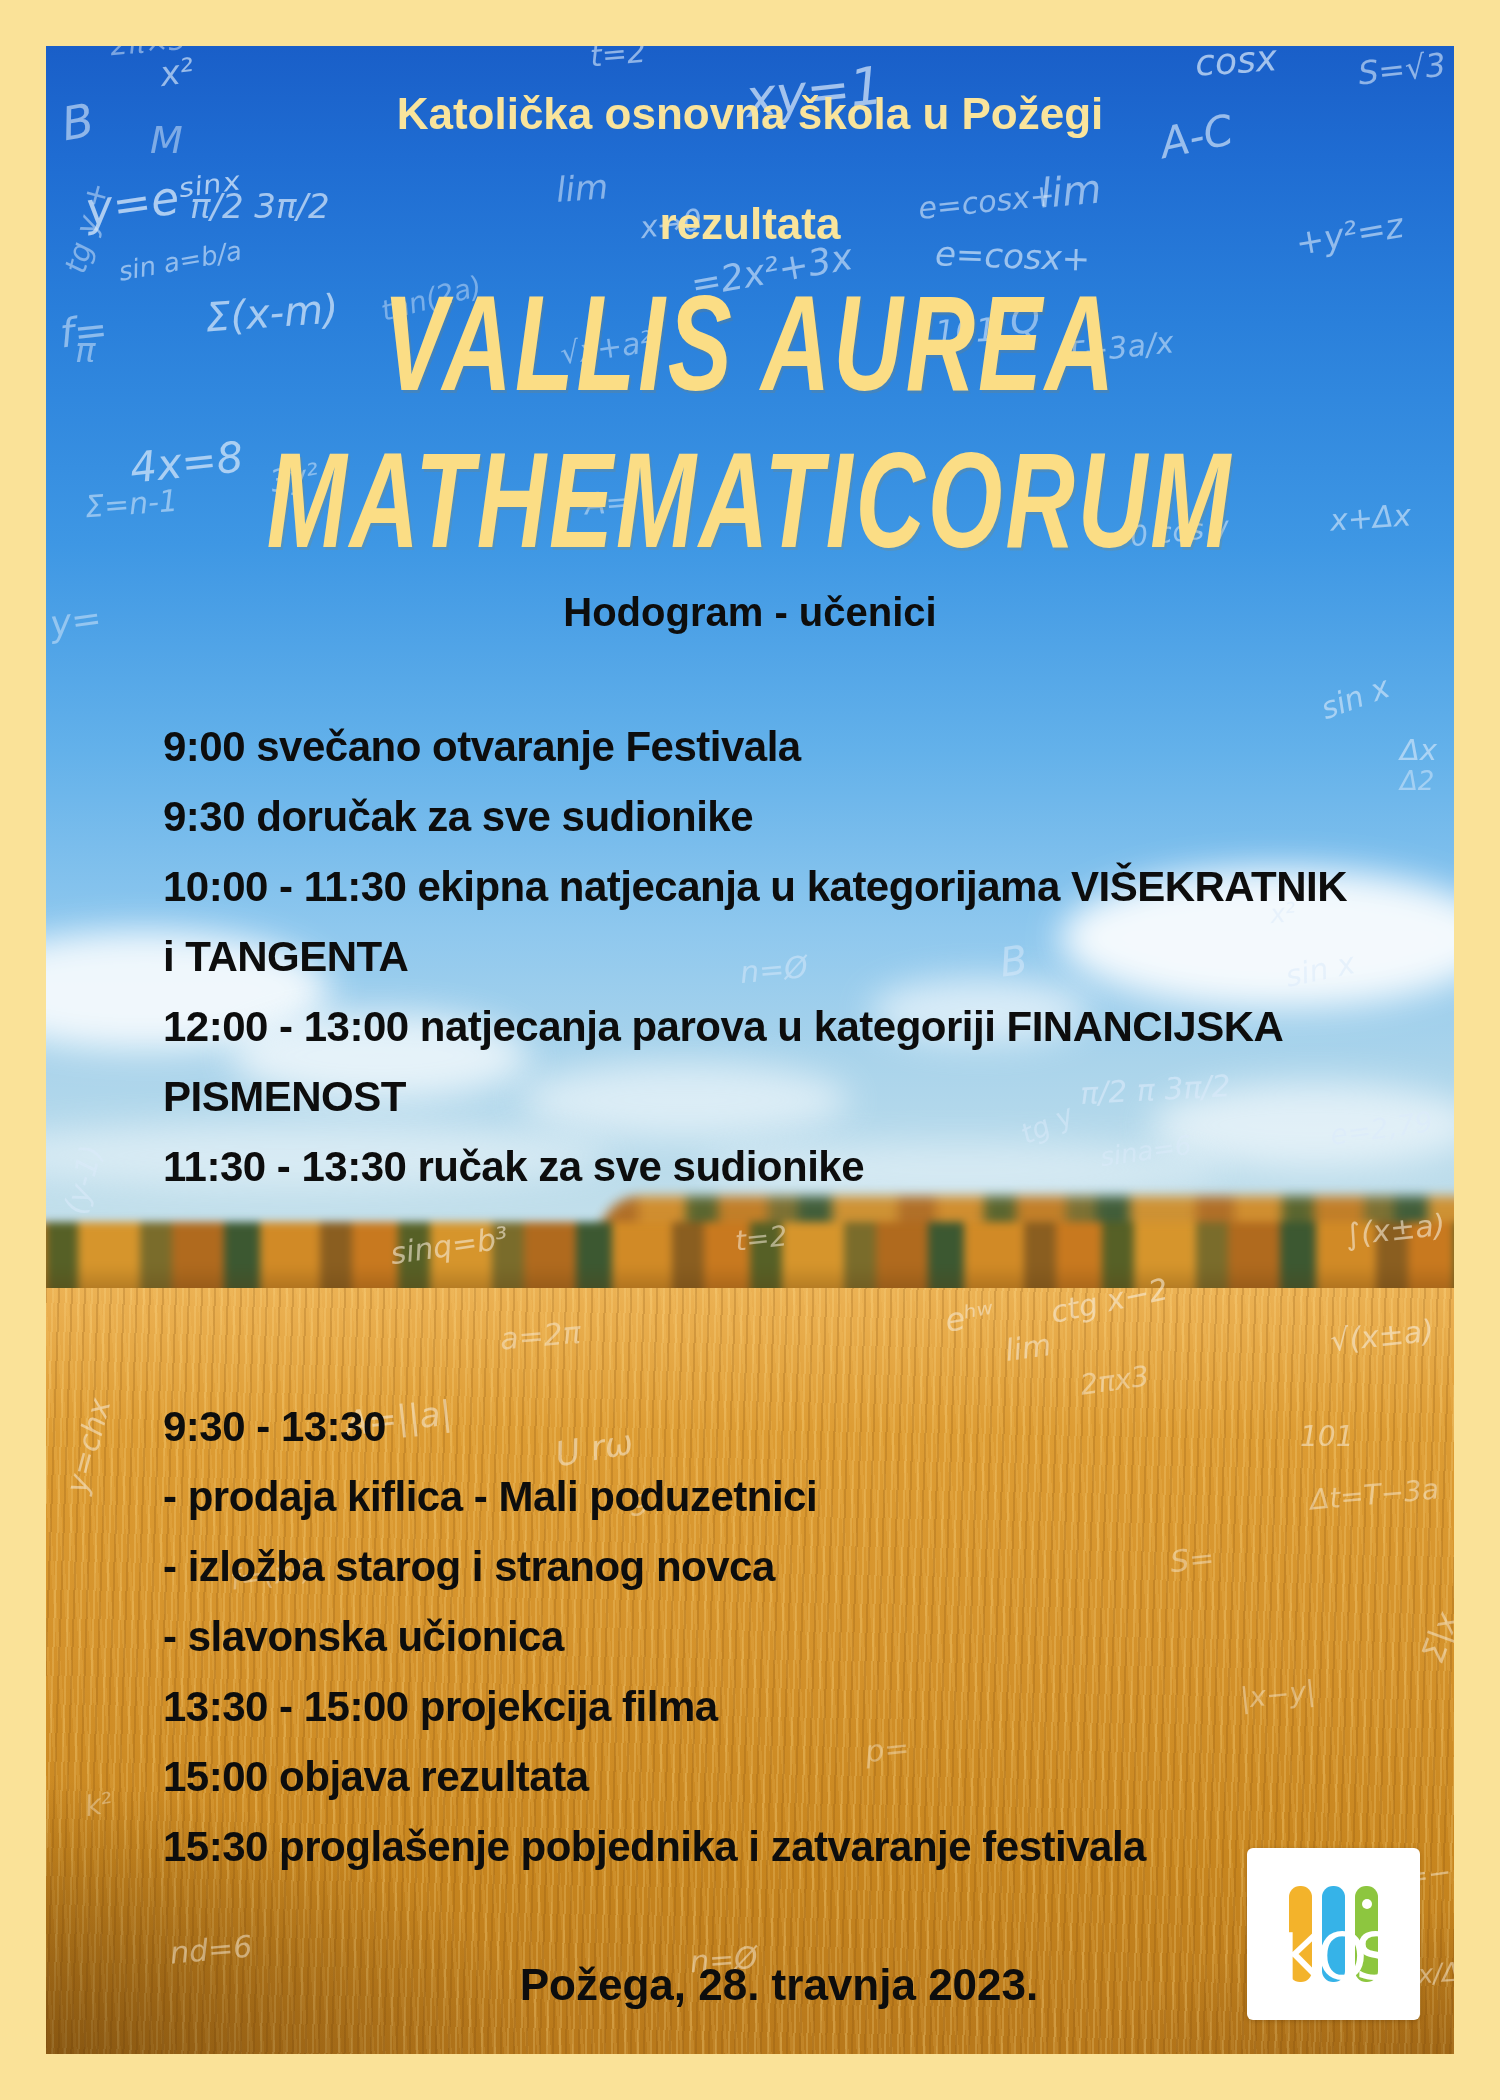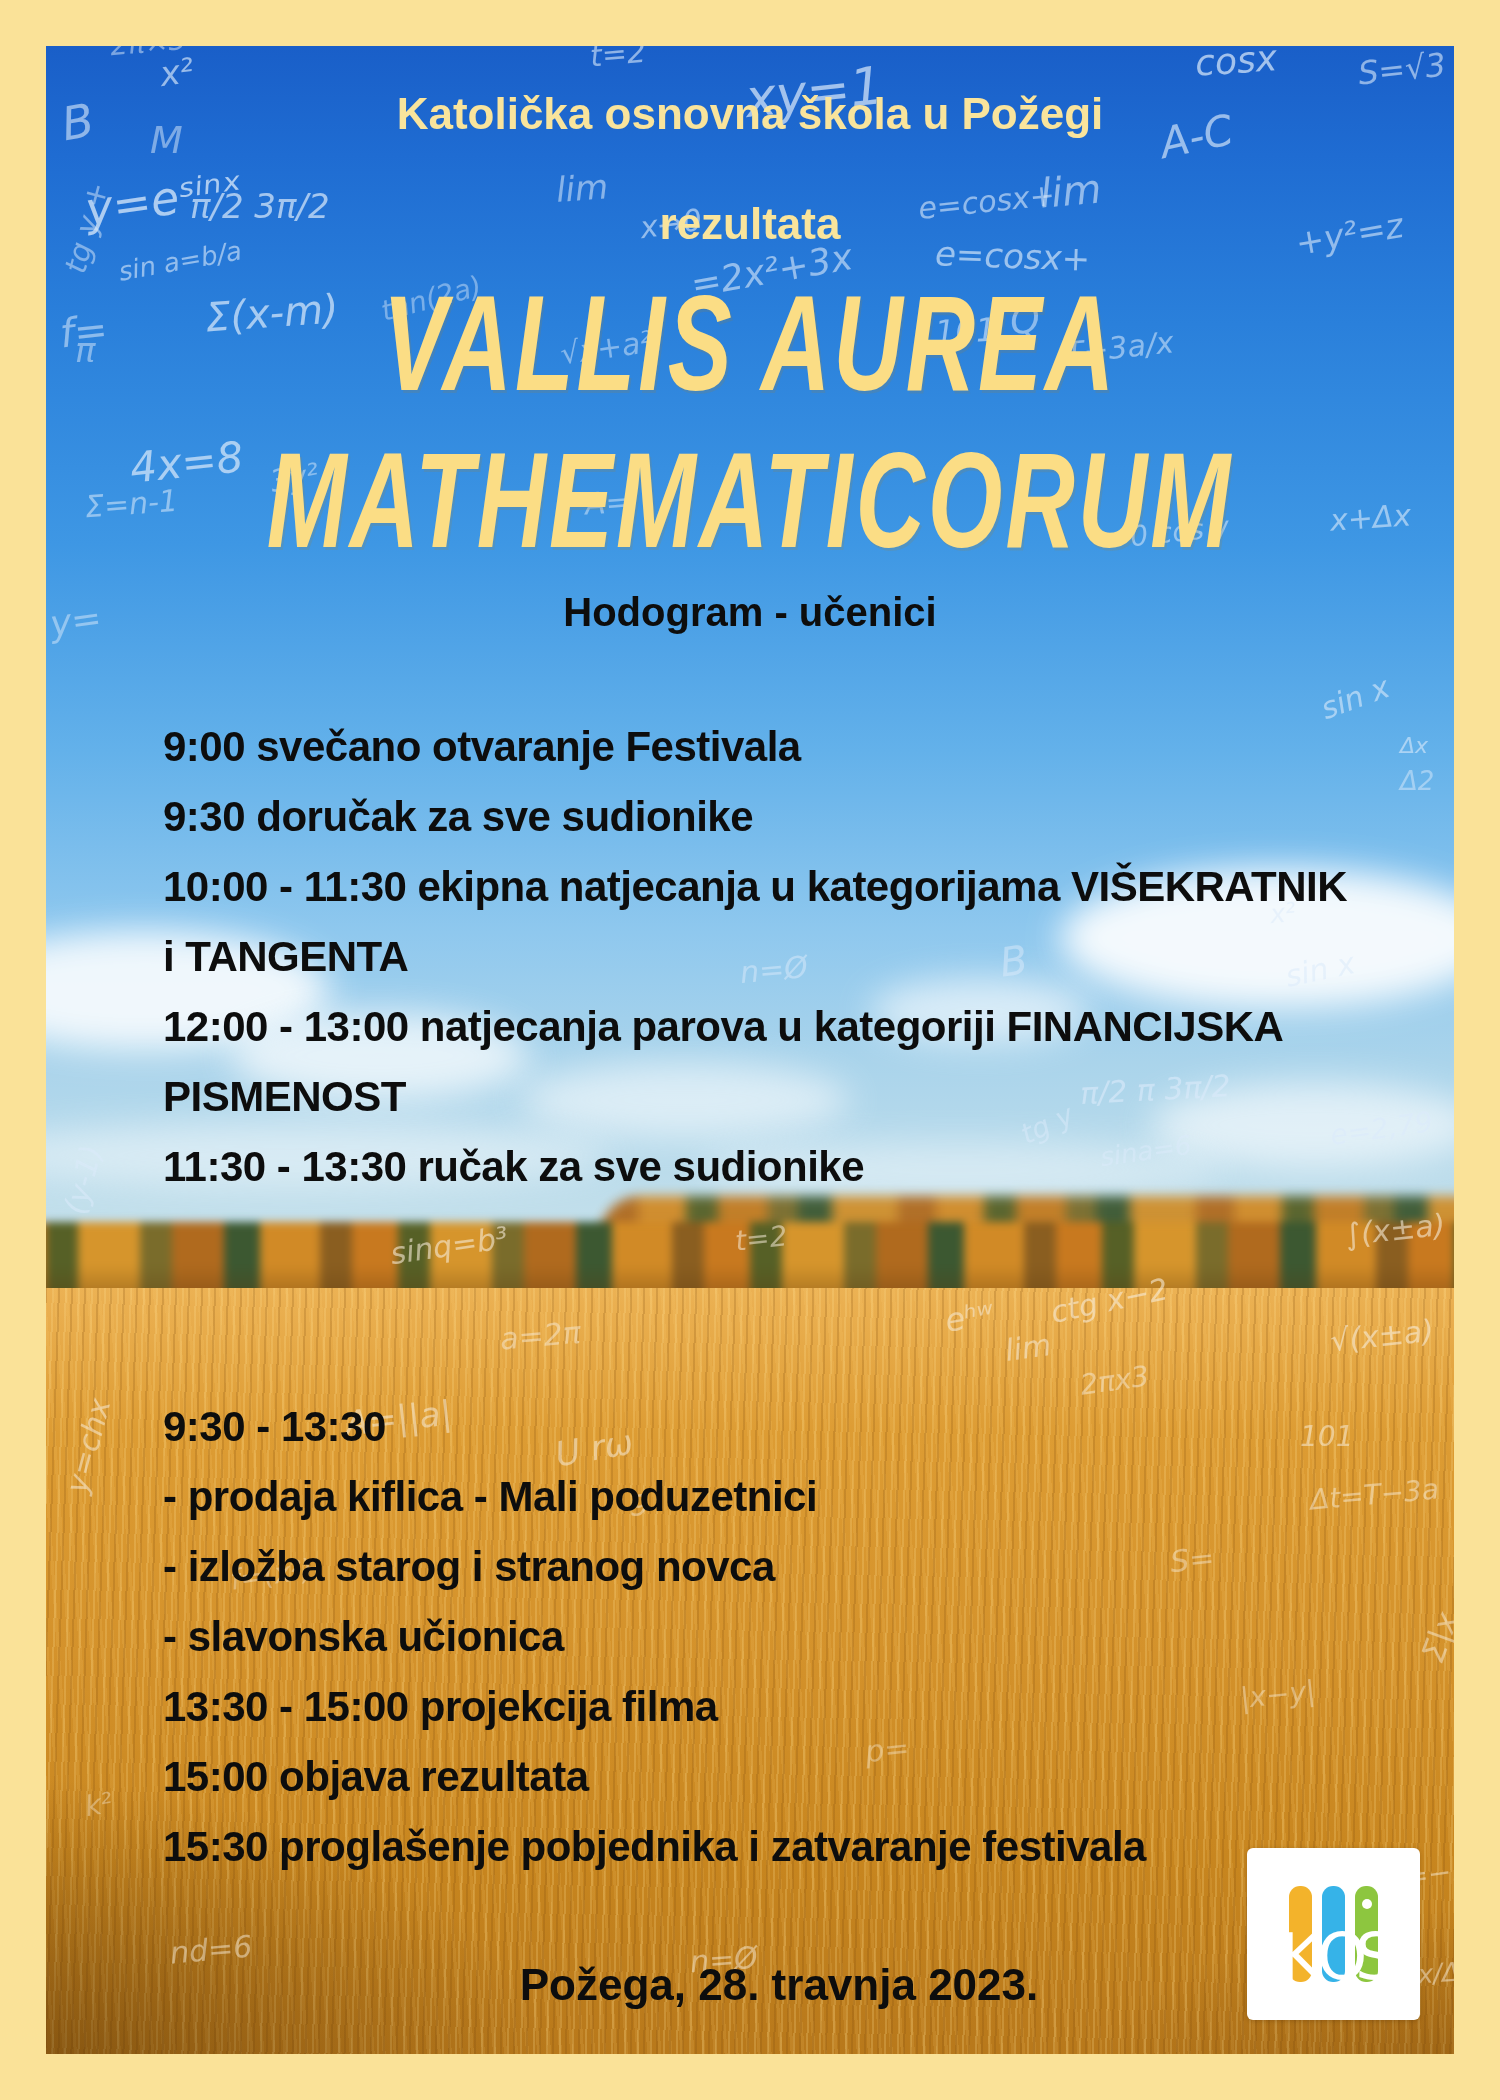--- a/index.html
+++ b/index.html
@@ -131,21 +131,21 @@
       <span class="formula" style="left: 380px; top: 282px; font-size: 28px; opacity: 0.45; transform: rotate(-15deg); color: rgb(220, 235, 251);">tan(2a)</span>
       <span class="formula" style="left: 1295px; top: 214px; font-size: 34px; opacity: 0.6; transform: rotate(-10deg); color: rgb(220, 235, 251);">+y²=z</span>
       <span class="formula" style="left: 130px; top: 438px; font-size: 42px; opacity: 0.7; transform: rotate(-6deg); color: rgb(220, 235, 251);">4x=8</span>
       <span class="formula" style="left: 85px; top: 486px; font-size: 30px; opacity: 0.55; transform: rotate(-4deg); color: rgb(220, 235, 251);">Σ=n-1</span>
       <span class="formula" style="left: 270px; top: 460px; font-size: 30px; opacity: 0.5; transform: rotate(-10deg); color: rgb(220, 235, 251);">3y²</span>
       <span class="formula" style="left: 585px; top: 485px; font-size: 30px; opacity: 0.5; transform: rotate(-4deg); color: rgb(220, 235, 251);">A=</span>
       <span class="formula" style="left: 1130px; top: 515px; font-size: 28px; opacity: 0.55; transform: rotate(-6deg); color: rgb(220, 235, 251);">0 cos y</span>
       <span class="formula" style="left: 1330px; top: 500px; font-size: 30px; opacity: 0.6; transform: rotate(-4deg); color: rgb(220, 235, 251);">x+Δx</span>
       <span class="formula" style="left: 50px; top: 600px; font-size: 36px; opacity: 0.5; transform: rotate(-8deg); color: rgb(220, 235, 251);">y=</span>
       <span class="formula" style="left: 1320px; top: 680px; font-size: 30px; opacity: 0.6; transform: rotate(-20deg); color: rgb(220, 235, 251);">sin x</span>
-      <span class="formula" style="left: 1400px; top: 733px; font-size: 22px; opacity: 0.6; transform: rotate(0deg); color: rgb(220, 235, 251);">Δx</span>
+      <span class="formula" style="left: 1400px; top: 733px; font-size: 29px; opacity: 0.6; transform: rotate(0deg); color: rgb(220, 235, 251);">Δx</span>
       <span class="formula" style="left: 1400px; top: 766px; font-size: 26px; opacity: 0.5; transform: rotate(0deg); color: rgb(220, 235, 251);">Δ2</span>
       <span class="formula" style="left: 740px; top: 952px; font-size: 30px; opacity: 0.5; transform: rotate(-5deg); color: rgb(220, 235, 251);">n=Ø</span>
       <span class="formula" style="left: 1000px; top: 938px; font-size: 40px; opacity: 0.5; transform: rotate(-8deg); color: rgb(220, 235, 251);">B</span>
       <span class="formula" style="left: 1285px; top: 952px; font-size: 30px; opacity: 0.55; transform: rotate(-12deg); color: rgb(220, 235, 251);">sin x</span>
       <span class="formula" style="left: 1270px; top: 898px; font-size: 26px; opacity: 0.5; transform: rotate(-6deg); color: rgb(220, 235, 251);">x²</span>
       <span class="formula" style="left: 1080px; top: 1072px; font-size: 30px; opacity: 0.6; transform: rotate(-3deg); color: rgb(220, 235, 251);">π/2  π  3π/2</span>
       <span class="formula" style="left: 1330px; top: 1112px; font-size: 28px; opacity: 0.6; transform: rotate(-8deg); color: rgb(220, 235, 251);">e=2,79</span>
       <span class="formula" style="left: 1020px; top: 1108px; font-size: 28px; opacity: 0.5; transform: rotate(-25deg); color: rgb(220, 235, 251);">tg y</span>
       <span class="formula" style="left: 1100px; top: 1136px; font-size: 26px; opacity: 0.5; transform: rotate(-8deg); color: rgb(220, 235, 251);">sina=6</span>
       <span class="formula" style="left: 48px; top: 1162px; font-size: 30px; opacity: 0.55; transform: rotate(-75deg); color: rgb(220, 235, 251);">(y-1)</span>

